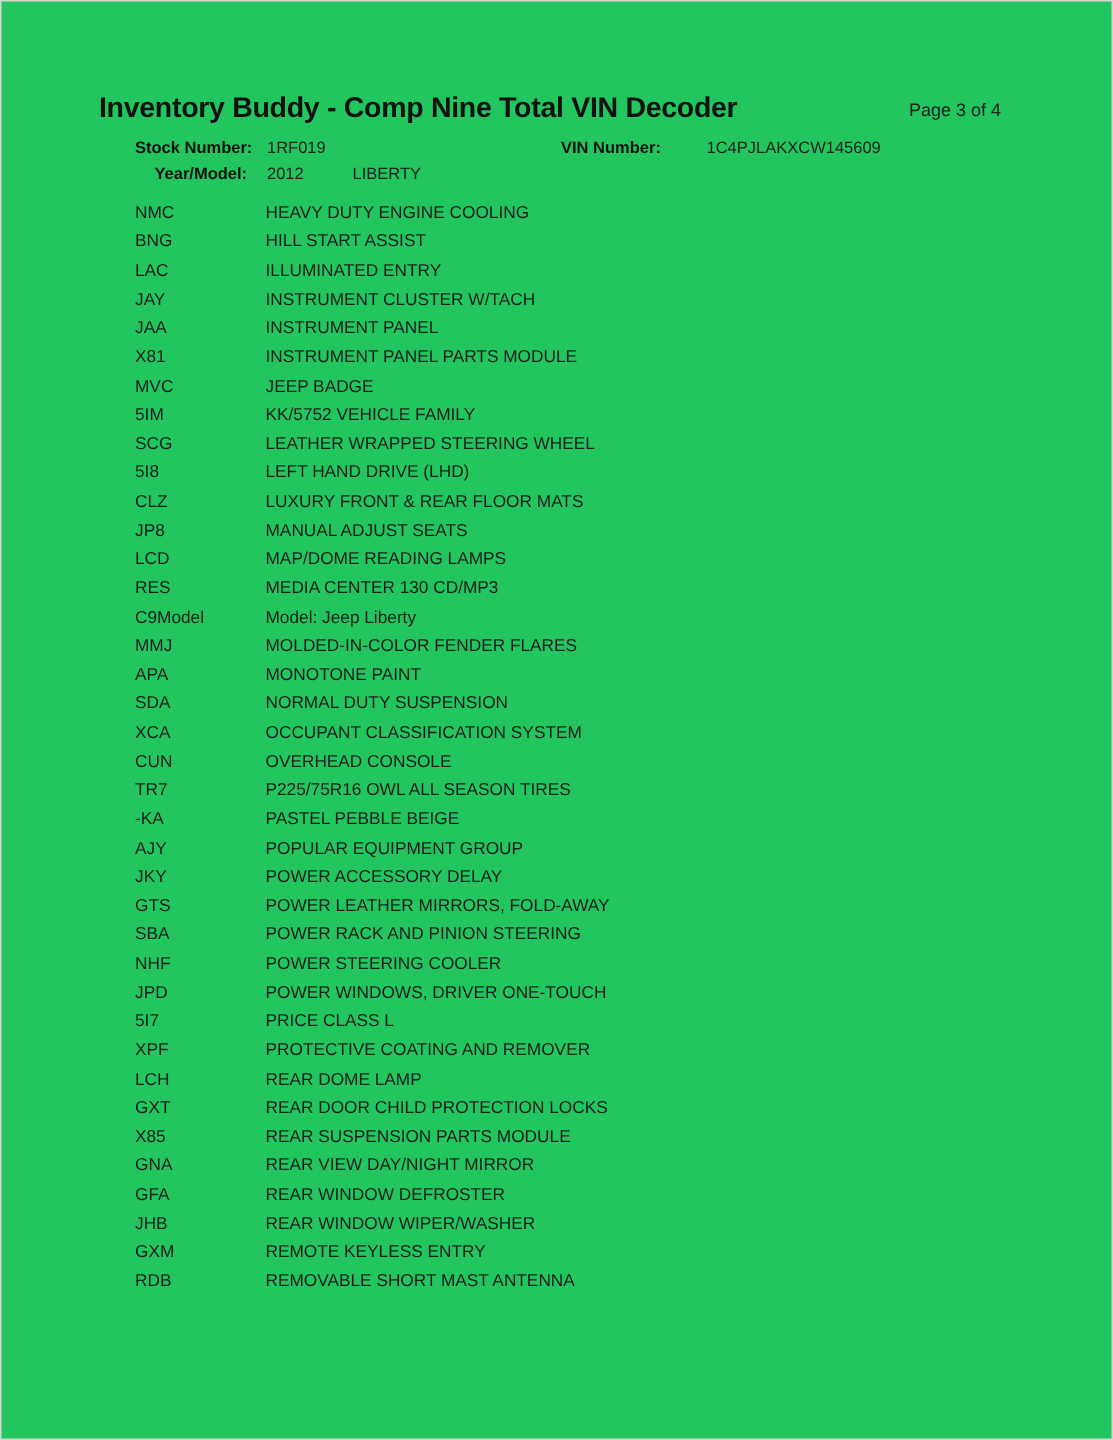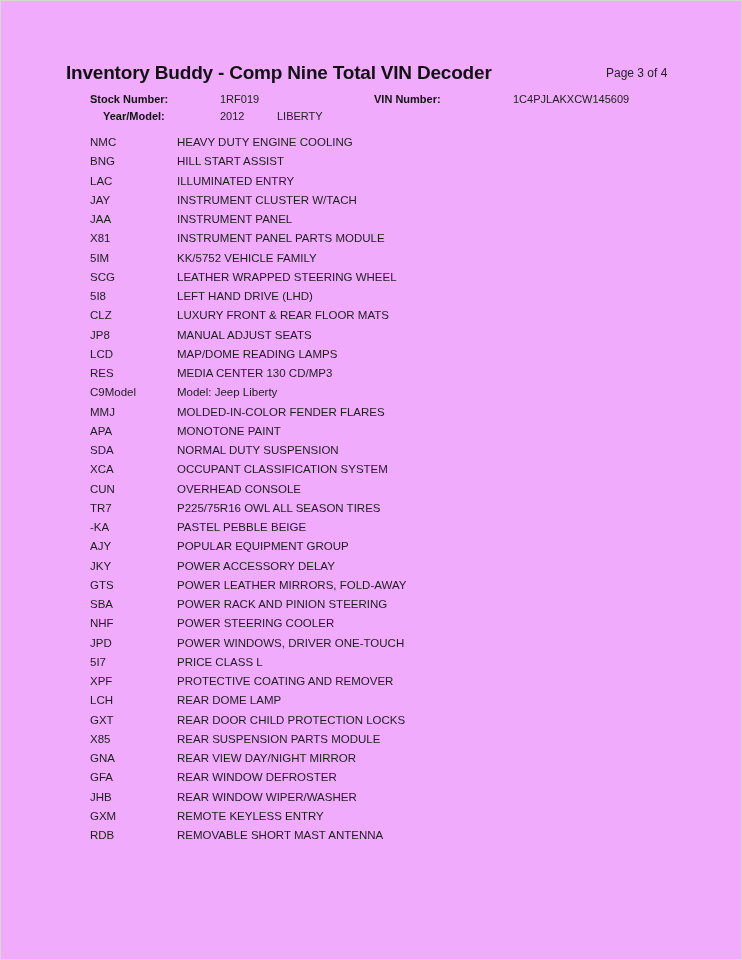--- a/index.html
+++ b/index.html
@@ -4,21 +4,21 @@
 <style>
   html, body { margin: 0; padding: 0; }
   body {
     width: 742px; height: 960px;
     background: #e9e9e7;
     font-family: "Liberation Sans", sans-serif;
   }
   .page {
     position: relative;
     width: 742px; height: 960px;
-    background: #f0abfc;
+    background: #22c55e;
     box-shadow: inset 0 0 0 1px #d6d6d4;
     color: #1c1c1c;
     overflow: hidden;
   }
   .title {
     position: absolute;
     left: 66px; top: 62px;
     font-size: 19px;
     font-weight: bold;
     color: #111;
@@ -27,21 +27,21 @@
   }
   .page-label {
     position: absolute;
     left: 606px; top: 66px;
     font-size: 12px;
     color: #222;
     white-space: nowrap;
   }
   .hdr-line { position: absolute; font-size: 11px; white-space: nowrap; }
   .hdr-label { font-weight: bold; color: #111; text-align: right; }
-  .hdr-value { color: #222; margin-left: 42px; }
+  .hdr-value { color: #222; }
   .stock-label   { left: 90px;  top: 93px; }
   .stock-value   { left: 178px; top: 93px; }
   .vin-label     { left: 374px; top: 93px; }
   .vin-value     { left: 471px; top: 93px; }
   .ym-label      { left: 103px; top: 110px; }
   .ym-year       { left: 178px; top: 110px; }
   .ym-model      { left: 235px; top: 110px; }
   .options-list {
     position: absolute;
     left: 66px; top: 133px;
@@ -102,20 +102,24 @@
     </div>
       <div class="option-row">
       <span class="option-code">JAA</span>
       <span class="option-description">INSTRUMENT PANEL</span>
     </div>
       <div class="option-row">
       <span class="option-code">X81</span>
       <span class="option-description">INSTRUMENT PANEL PARTS MODULE</span>
     </div>
       <div class="option-row">
+      <span class="option-code">MVC</span>
+      <span class="option-description">JEEP BADGE</span>
+    </div>
+      <div class="option-row">
       <span class="option-code">5IM</span>
       <span class="option-description">KK/5752 VEHICLE FAMILY</span>
     </div>
       <div class="option-row">
       <span class="option-code">SCG</span>
       <span class="option-description">LEATHER WRAPPED STEERING WHEEL</span>
     </div>
       <div class="option-row">
       <span class="option-code">5I8</span>
       <span class="option-description">LEFT HAND DRIVE (LHD)</span>

